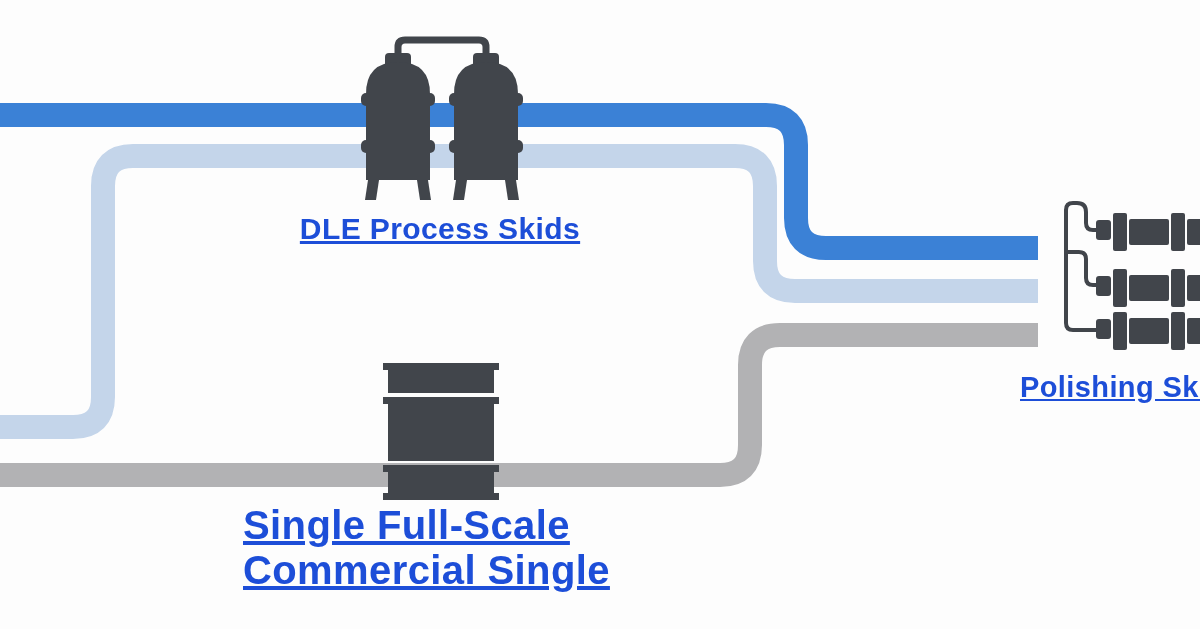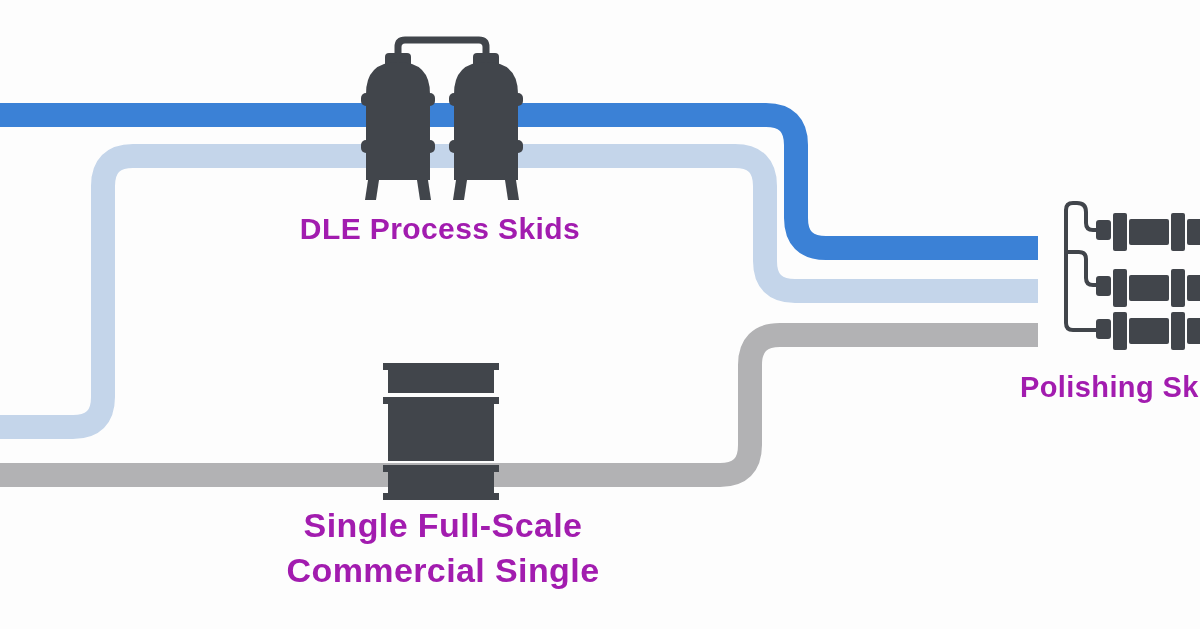--- a/index.html
+++ b/index.html
@@ -17,33 +17,34 @@
     width: 1200px; height: 629px;
   }
   .flow-line { fill: none; stroke-linecap: butt; }
   .flow-primary   { stroke: #3b81d6; stroke-width: 24; }
   .flow-secondary { stroke: #c4d5ea; stroke-width: 24; }
   .flow-tertiary  { stroke: #b2b2b4; stroke-width: 24; }
   .icon-fill { fill: #41454b; }
   .icon-stroke { fill: none; stroke: #41454b; }
   .label {
     position: absolute;
-    color: #a21caf;
+    color: #1d4ed8;
     font-weight: 700;
     letter-spacing: 0.4px;
     line-height: 45px;
     white-space: nowrap;
+    text-decoration: underline;
   }
   .label-dle {
     left: 240px; top: 206px; width: 400px;
     text-align: center; font-size: 30px;
   }
   .label-column {
     left: 243px; top: 503px; width: 400px;
-    text-align: center; font-size: 34px;
+    text-align: left; font-size: 40px;
   }
   .label-polishing {
     left: 1020px; top: 365px;
     text-align: left; font-size: 29px;
   }
 </style>
 </head>
 <body>
 
 <div class="canvas">

